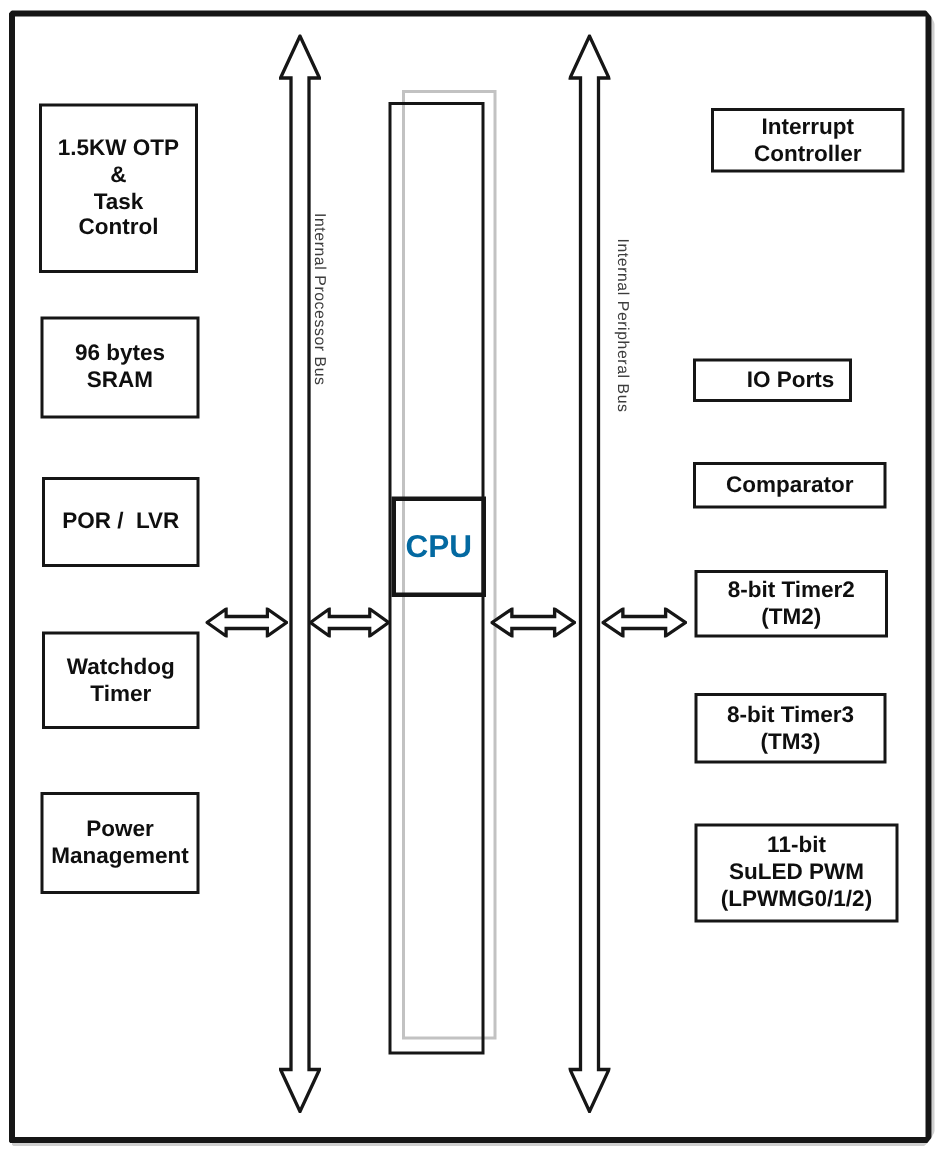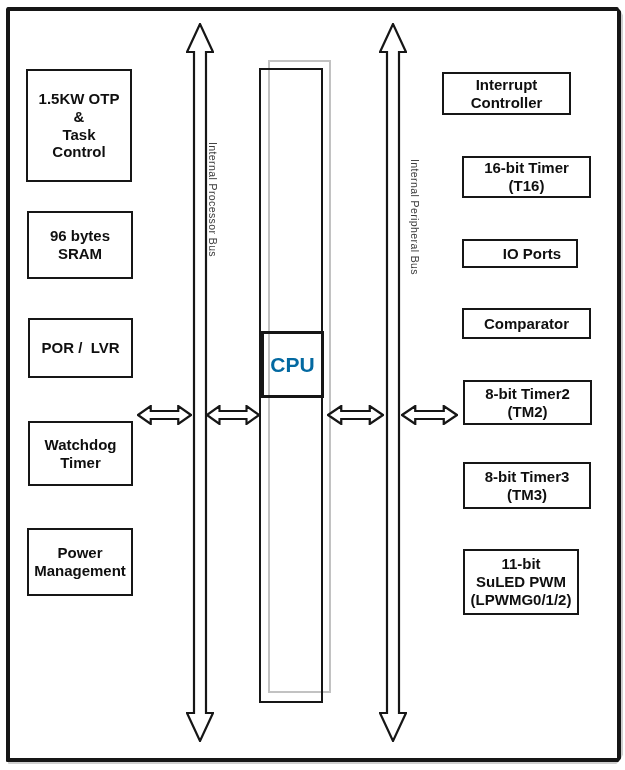--- a/index.html
+++ b/index.html
@@ -119,43 +119,39 @@
   </div>
   <div class="block" style="left:28px; top:421px; width:105px; height:65px;">
     <span class="block-label">Watchdog
 Timer</span>
   </div>
   <div class="block" style="left:27px; top:528px; width:106px; height:68px;">
     <span class="block-label">Power
 Management</span>
   </div>
 
-  <div class="block" style="left:442px; top:72px; width:129px; height:43px;">
+  <div class="block" style="left:474px; top:72px; width:129px; height:43px;">
     <span class="block-label">Interrupt
 Controller</span>
   </div>
-  <div class="block" style="left:462px; top:156px; width:129px; height:42px;">
-    <span class="block-label">16-bit Timer
-(T16)</span>
-  </div>
-  <div class="block" style="left:462px; top:239px; width:116px; height:29px;padding-left:24px;">
+  <div class="block" style="left:462px; top:239px; width:106px; height:29px;padding-left:24px;">
     <span class="block-label">IO Ports</span>
   </div>
   <div class="block" style="left:462px; top:308px; width:129px; height:31px;text-align:right;">
     <span class="block-label">Comparator</span>
   </div>
   <div class="block" style="left:463px; top:380px; width:129px; height:45px;">
     <span class="block-label">8-bit Timer2
 (TM2)</span>
   </div>
   <div class="block" style="left:463px; top:462px; width:128px; height:47px;">
     <span class="block-label">8-bit Timer3
 (TM3)</span>
   </div>
-  <div class="block" style="left:463px; top:549px; width:116px; height:66px;">
+  <div class="block" style="left:463px; top:549px; width:136px; height:66px;">
     <span class="block-label">11-bit
 SuLED PWM
 (LPWMG0/1/2)</span>
   </div>
 
   <div class="gray-rect"></div>
   <div class="tall-rect"></div>
   <div class="cpu-box">
     <span>CPU</span>
   </div>

